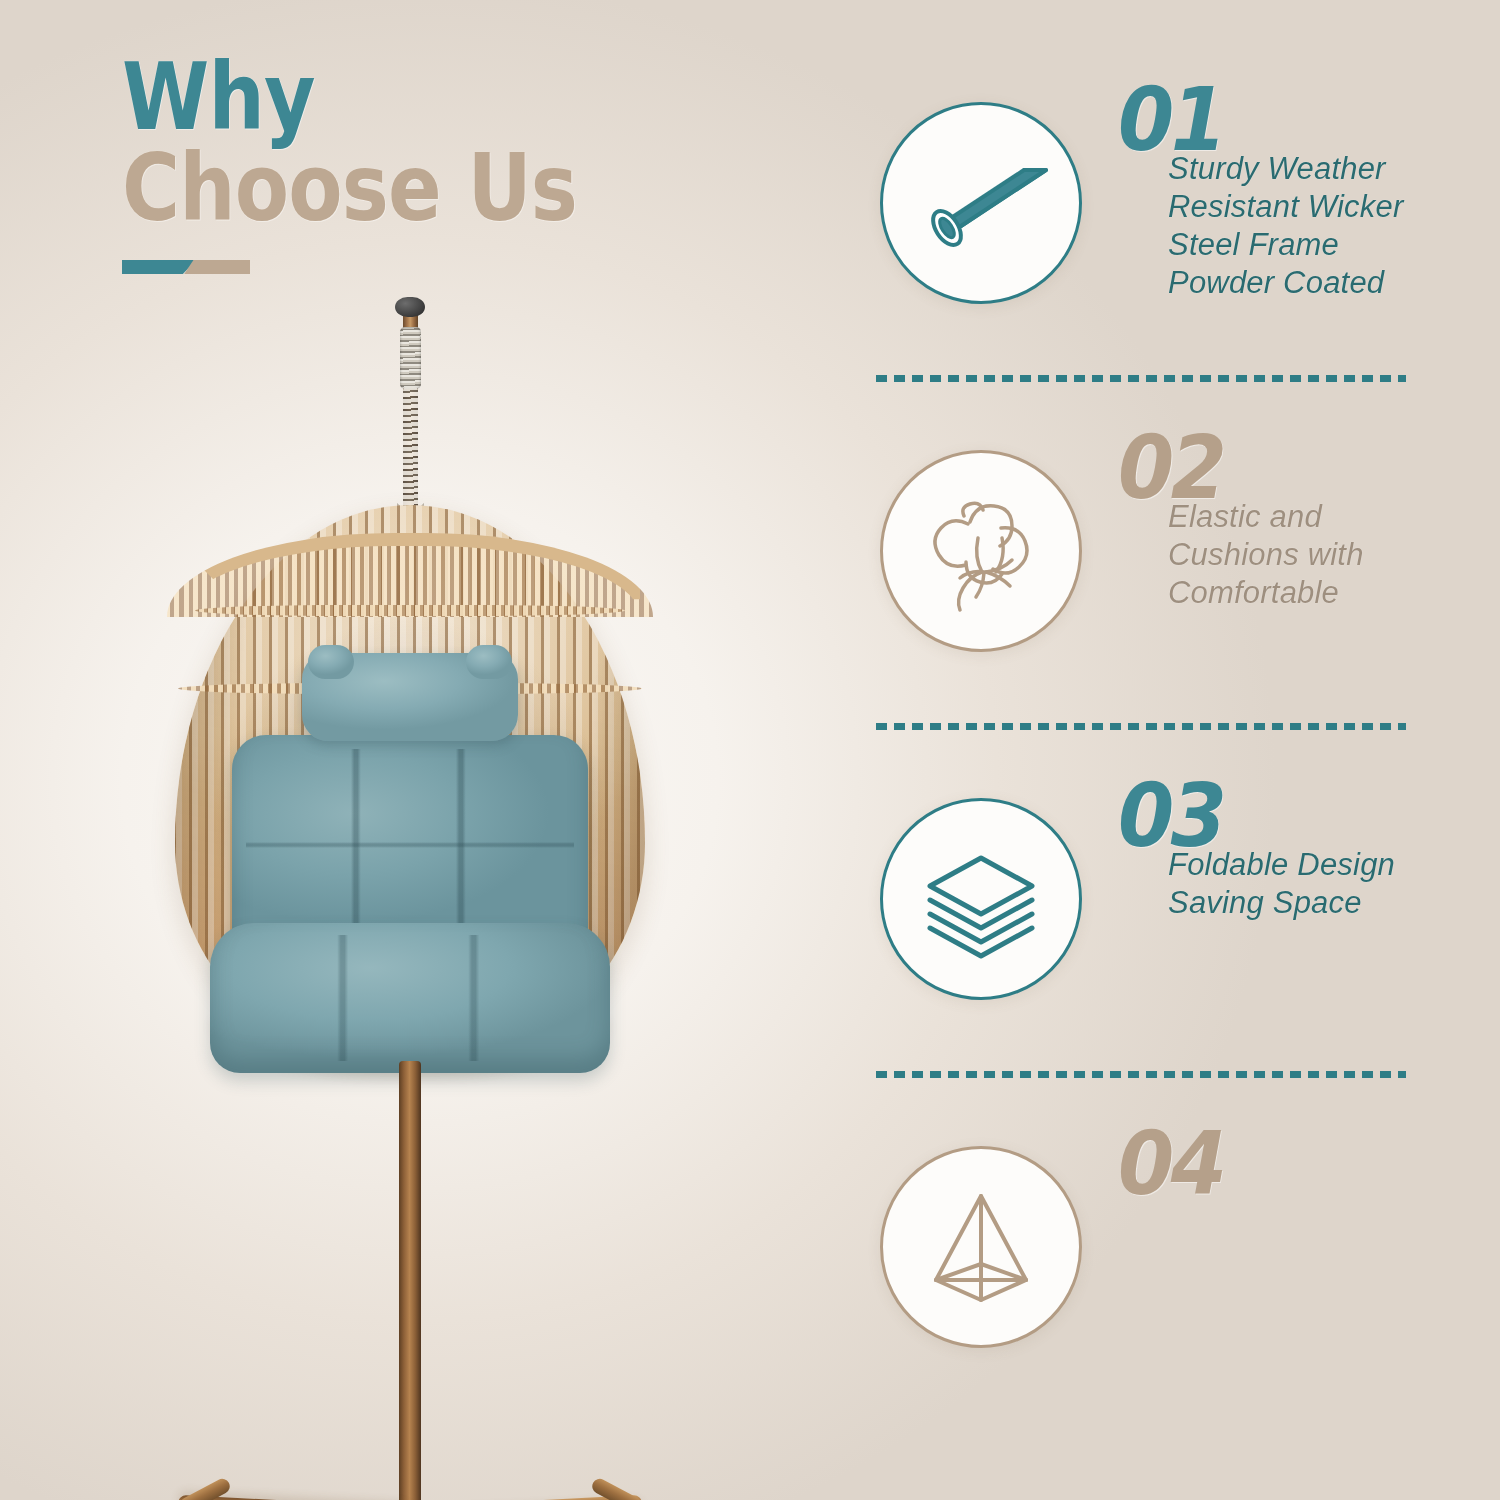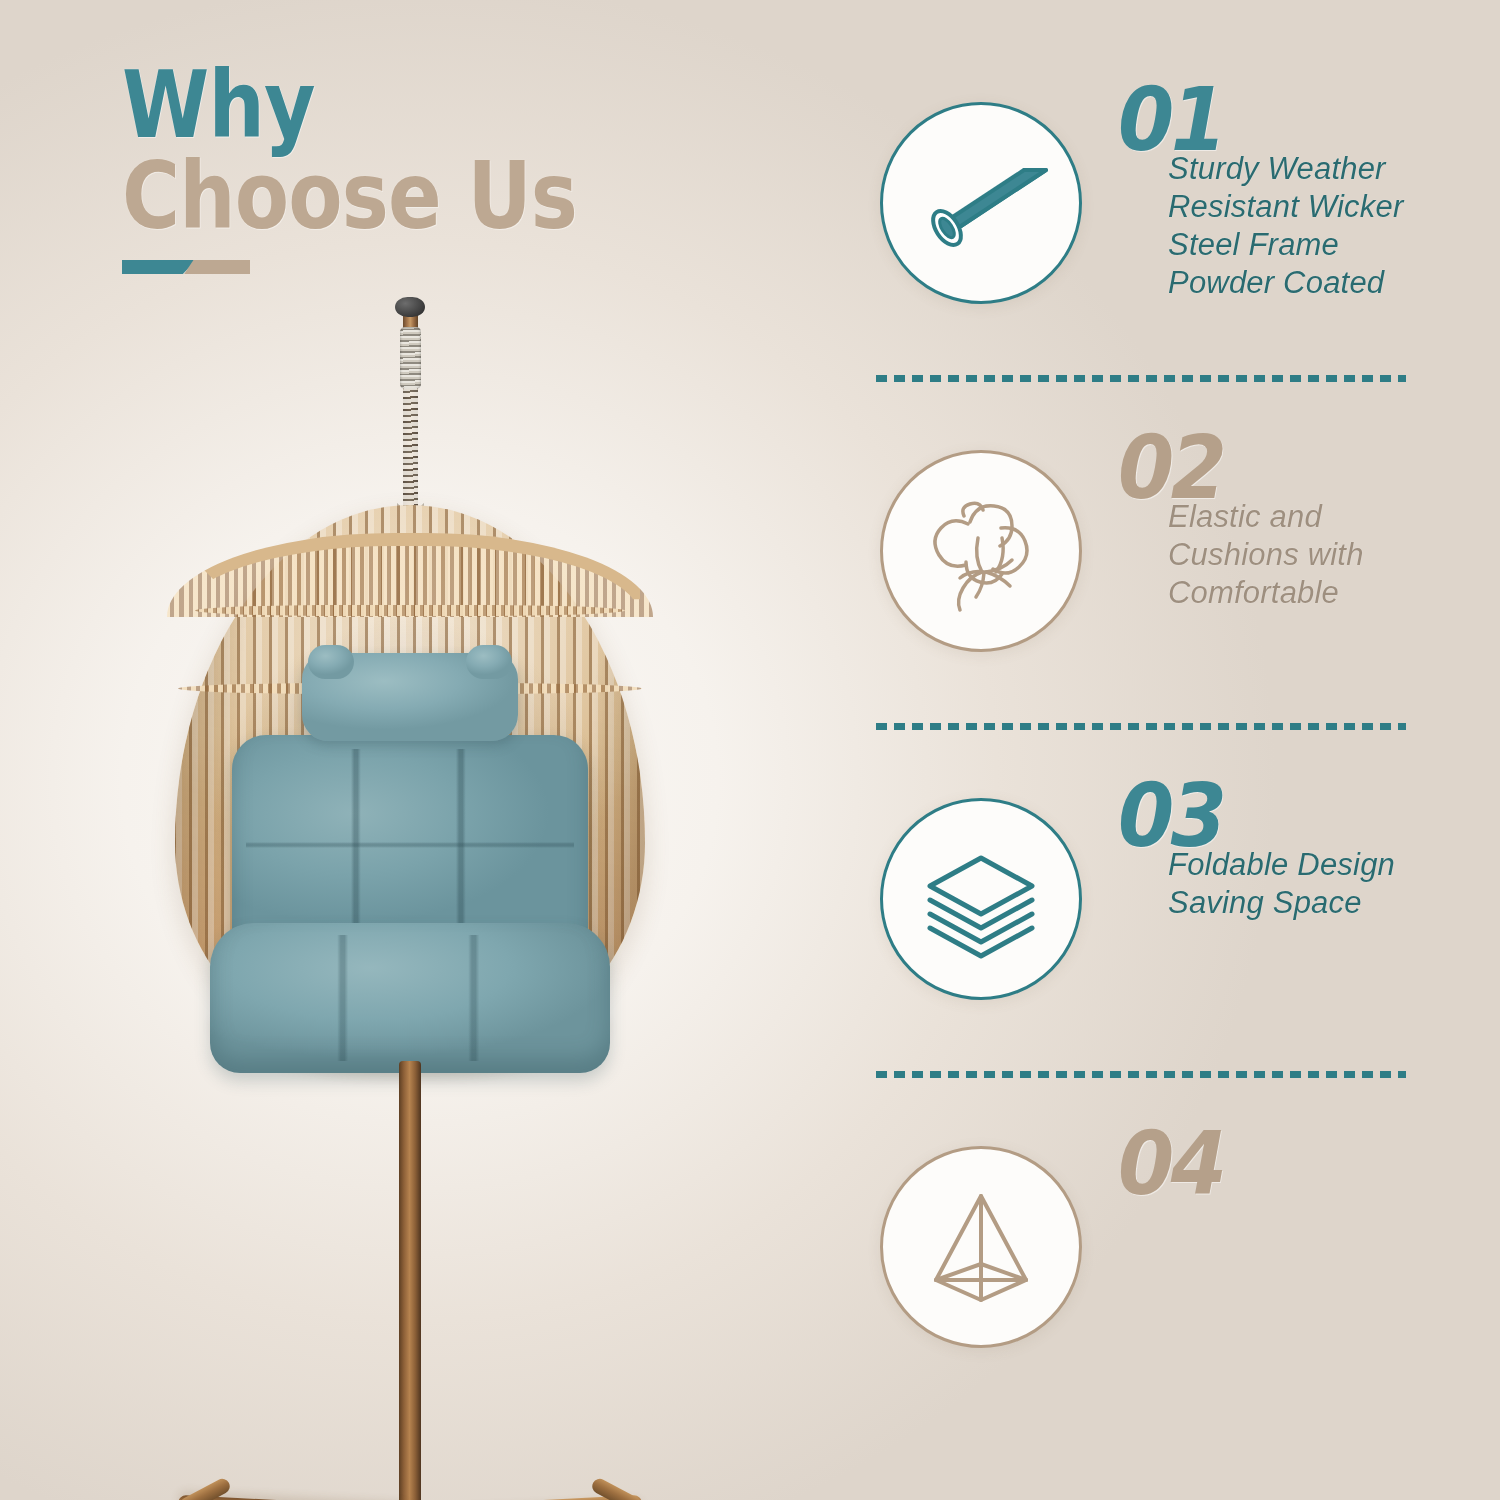--- a/index.html
+++ b/index.html
@@ -13,21 +13,21 @@
 
   
   #page {
     position:absolute; inset:0;
     background:
       radial-gradient(ellipse 62% 58% at 28% 52%, #fbf9f6 0%, #f6f2ed 32%, #eae2d9 62%, #ded5cb 92%),
       linear-gradient(145deg,#ded5cb 0%, #e3dad0 40%, #d9d0c5 100%);
   }
 
   
-  #heading { position:absolute; left:122px; top:64px; width:620px; }
+  #heading { position:absolute; left:122px; top:56px; width:620px; }
   .hl {
     font-family:"DejaVu Sans", sans-serif;
     font-weight:700;
     font-size:92px;
     line-height:0.92;
     letter-spacing:-1px;
     transform:scaleX(0.86);
     transform-origin:left center;
     white-space:nowrap;
   }

